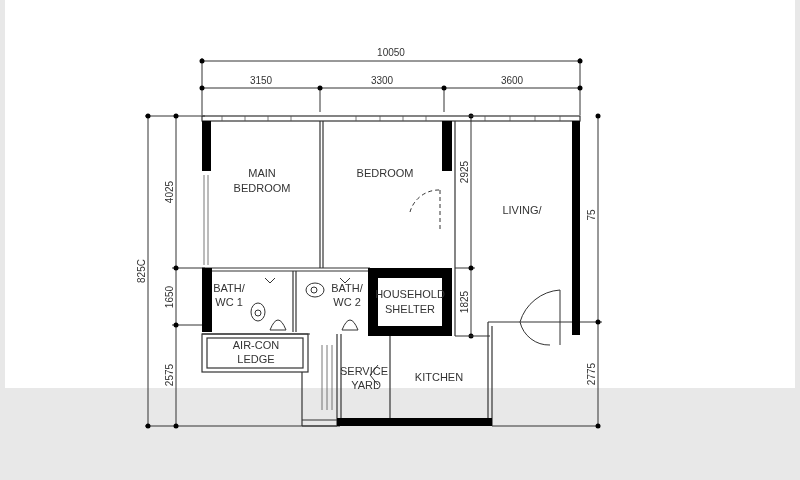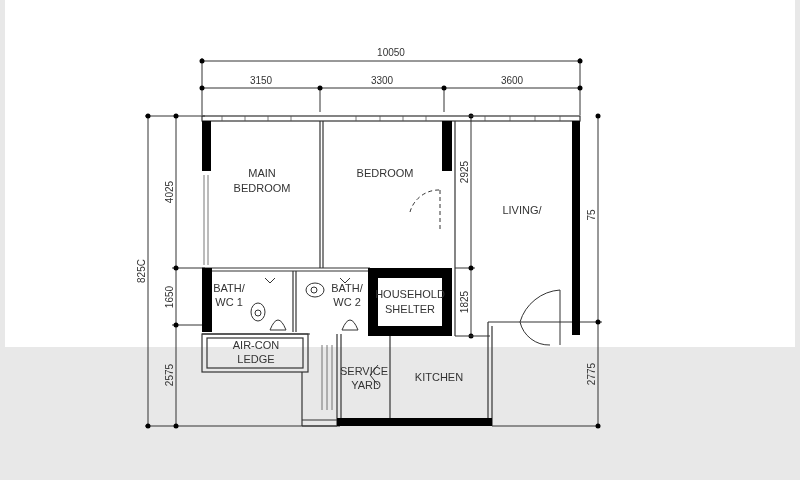--- a/index.html
+++ b/index.html
@@ -1,17 +1,17 @@
 <!DOCTYPE html>
 <html><head>
 <meta charset="utf-8">
 <style>
   html, body { margin:0; padding:0; }
   body { width:800px; height:480px; background:#e8e8e8; overflow:hidden; font-family:"Liberation Sans", sans-serif; }
-  .page { position:absolute; left:5px; top:0; width:790px; height:347px; background:#ffffff; }
+  .page { position:absolute; left:5px; top:0; width:790px; height:388px; background:#ffffff; }
   svg { position:absolute; left:0; top:0; }
   .dim { font-family:"Liberation Sans", sans-serif; font-size:10px; fill:#333; }
   .room { font-family:"Liberation Sans", sans-serif; font-size:11px; fill:#333; }
   .lbl { pointer-events:none; }
 </style>
 </head>
 <body>
 
 <div class="page">
 <svg width="790" height="480" viewBox="5 0 790 480">

